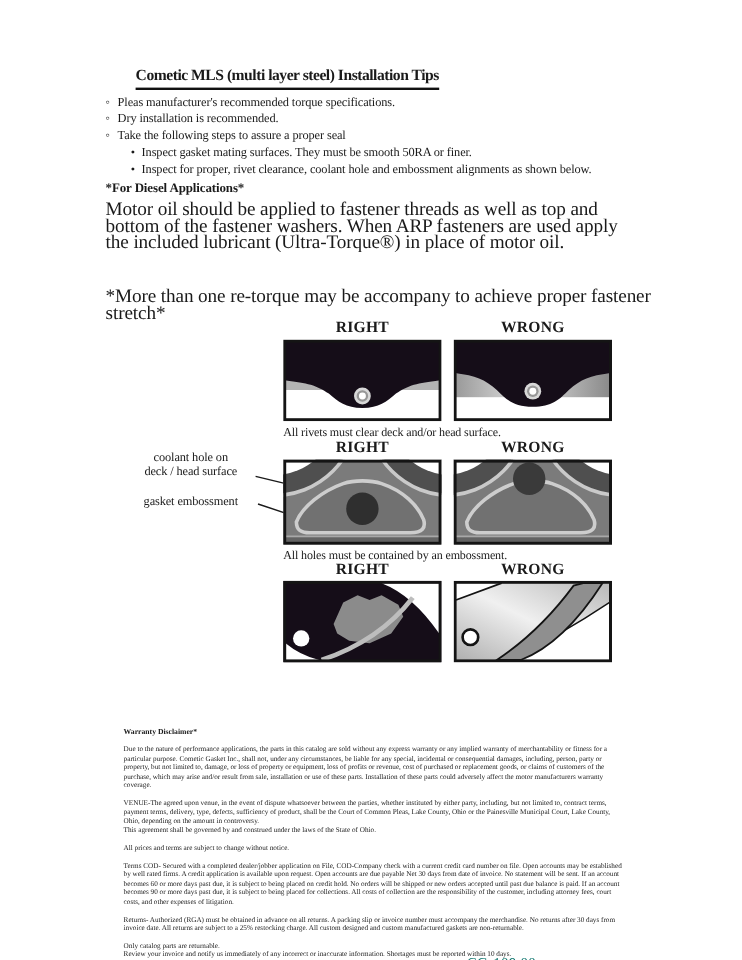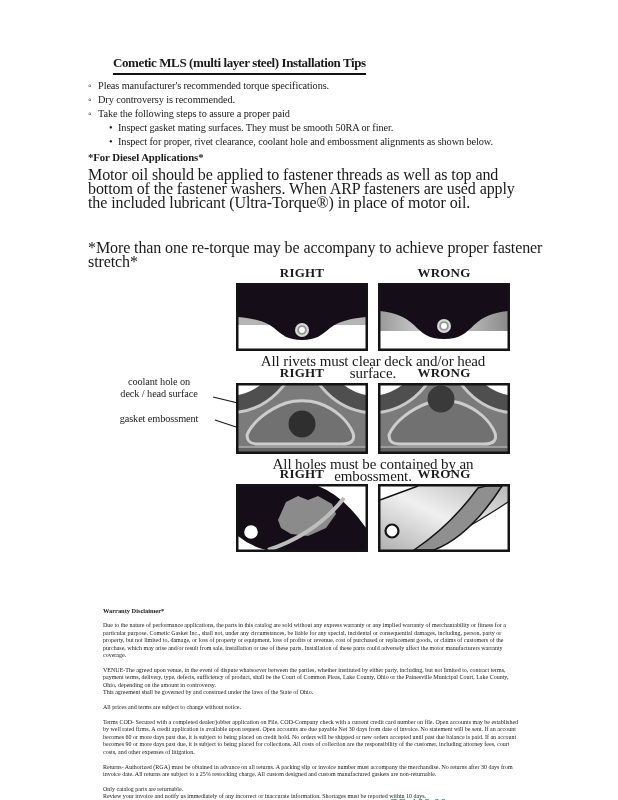--- a/index.html
+++ b/index.html
@@ -23,21 +23,21 @@
   .diesel-h{left:88px;top:116px;font-size:10.8px;font-weight:bold;letter-spacing:-0.1px;}
   .body-p{font-size:16px;letter-spacing:-0.1px;line-height:14px;}
   .p1{left:88px;top:133px;width:436px;}
   .p2{left:88px;top:163px;width:442px;}
   .note{left:88px;top:206px;width:460px;}
   
   .diag{left:236px;width:274px;}
   .rw{display:grid;grid-template-columns:132px 132px;column-gap:10px;margin-bottom:2px;}
   .rw span{text-align:center;font-size:13px;font-weight:600;letter-spacing:0.2px;}
   .boxes{display:grid;grid-template-columns:132px 132px;column-gap:10px;}
-  .cap{font-size:15px;letter-spacing:-0.1px;line-height:12px;margin-top:4px;text-align:center;}
+  .cap{font-size:10px;letter-spacing:-0.1px;line-height:12px;margin-top:4px;}
   .side-label{font-size:10.3px;letter-spacing:-0.1px;line-height:11.5px;text-align:center;}
   .lbl-coolant{left:106px;top:341px;width:106px;}
   .lbl-emboss{left:106px;top:378px;width:106px;}
   .leader{left:210px;top:340px;}
   
   .warranty{left:103px;top:572px;width:416px;font-size:6px;line-height:7.4px;letter-spacing:0;}
   .warranty .wh{font-weight:bold;font-size:6.4px;margin-bottom:8px;}
   .warranty p{margin:0 0 7.5px 0;}
   .warranty p.tight{margin-bottom:0;}
   .footer{left:389px;top:761px;font-size:12.5px;color:#0f766e;letter-spacing:0.2px;text-align:center;}
@@ -50,25 +50,25 @@
 
   <div class="abs title">Cometic MLS (multi layer steel) Installation Tips</div>
 
   <div class="abs bullets">
     <div class="b-row">
       <span class="glyph">◦</span>
       <span>Pleas manufacturer's recommended torque specifications.</span>
     </div>
     <div class="b-row">
       <span class="glyph">◦</span>
-      <span>Dry controversy is recommended.</span>
+      <span>Dry installation is recommended.</span>
     </div>
     <div class="b-row">
       <span class="glyph">◦</span>
-      <span>Take the following steps to assure a proper paid</span>
+      <span>Take the following steps to assure a proper seal</span>
     </div>
     <div class="b-row sub">
       <span class="glyph">•</span>
       <span>Inspect gasket mating surfaces.  They must be smooth 50RA or finer.</span>
     </div>
     <div class="b-row sub">
       <span class="glyph">•</span>
       <span>Inspect for proper, rivet clearance, coolant hole and embossment alignments as shown below.</span>
     </div>
   </div>

